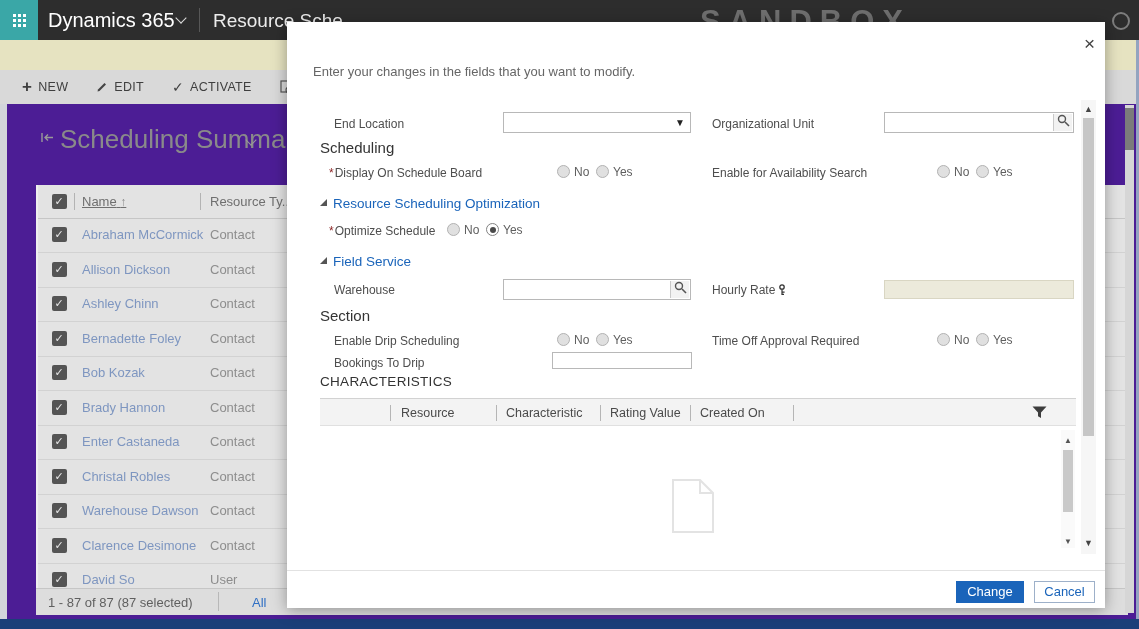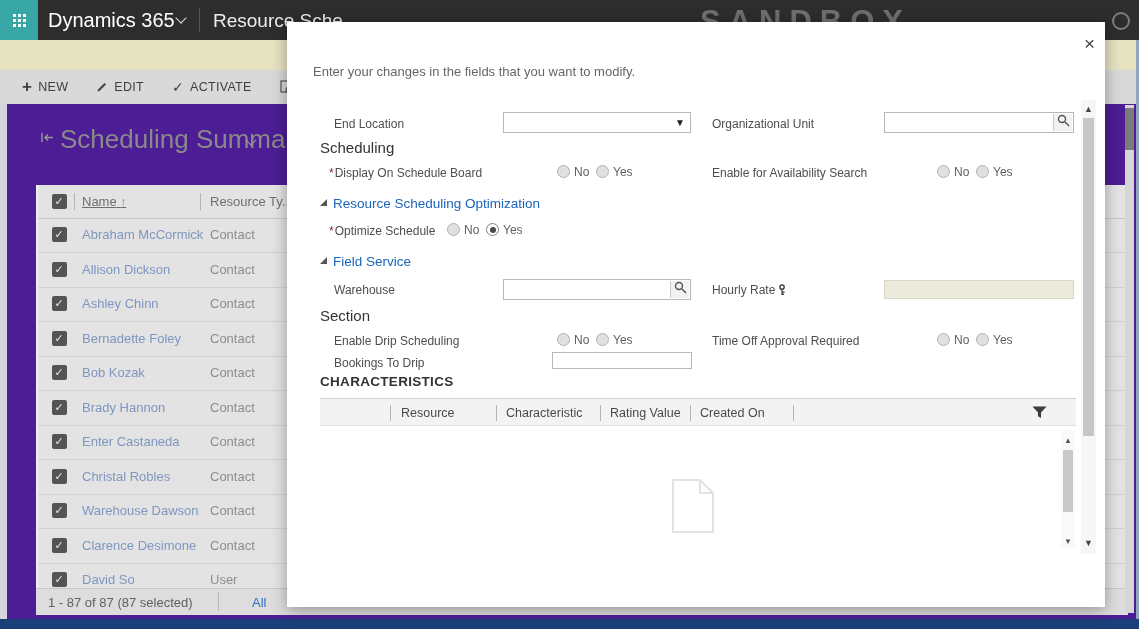--- a/index.html
+++ b/index.html
@@ -65,21 +65,21 @@
   .sect{position:absolute;font-size:15px;color:#333;}
   .bsect{position:absolute;font-size:13.5px;color:#1a64ba;}
   .coll-tri{position:absolute;width:0;height:0;border-left:7px solid transparent;border-bottom:7px solid #555;}
   .radio{display:inline-block;width:11px;height:11px;border-radius:50%;background:#e0e0e0;border:1px solid #b2b2b2;vertical-align:-2px;}
   .radio.sel{background:#fff;border-color:#828282;position:relative;}
   .radio.sel::after{content:"";position:absolute;left:2.5px;top:2.5px;width:6px;height:6px;border-radius:50%;background:#4a4a4a;}
   .ropt{position:absolute;font-size:12px;color:#5f5f5f;white-space:nowrap;}
   .ropt .rlabel{margin-left:4px;}
   .disabled-input{position:absolute;height:19px;background:#eceadb;border:1px solid #d9d6c3;box-sizing:border-box;}
   .textinput{position:absolute;height:17px;border:1px solid #b8b8b8;background:#fff;box-sizing:border-box;}
-  .char-head{position:absolute;font-size:13.5px;font-weight:bold;color:#333;letter-spacing:.3px;}
+  .char-head{position:absolute;font-size:13.5px;font-weight:normal;color:#333;letter-spacing:.3px;}
   .grid{position:absolute;left:33px;top:376px;width:756px;height:154px;}
   .grid-h{position:absolute;left:0;top:0;width:100%;height:28px;background:#f3f3f3;border-top:1px solid #d2d2d2;border-bottom:1px solid #e0e0e0;box-sizing:border-box;}
   .gsep{position:absolute;top:6px;width:1px;height:16px;background:#b5b5b5;}
   .gcol{position:absolute;top:7px;font-size:12.5px;color:#4a4a4a;}
   .funnel{position:absolute;left:712px;top:7px;}
   .grid-b{position:absolute;left:0;top:28px;width:100%;height:126px;background:#fff;}
   .doc-ic{position:absolute;left:352px;top:53px;}
   .in-sb{position:absolute;right:1px;top:4px;width:14px;height:118px;background:#fafafa;}
   .in-sb .up{position:absolute;left:3px;top:6px;font-size:8px;color:#555;}
   .in-sb .thumb{position:absolute;left:2px;top:20px;width:10px;height:62px;background:#c9c9c9;}
@@ -322,15 +322,19 @@
         </div>
       </div>
     </div>
 
     <div class="m-sb">
       <span class="up">▲</span>
       <span class="thumb"></span>
       <span class="down">▼</span>
     </div>
 
+    <div class="m-foot">
+      <div class="btn-change">Change</div>
+      <div class="btn-cancel">Cancel</div>
+    </div>
   </div>
 
 </div>
 
 </body></html>

